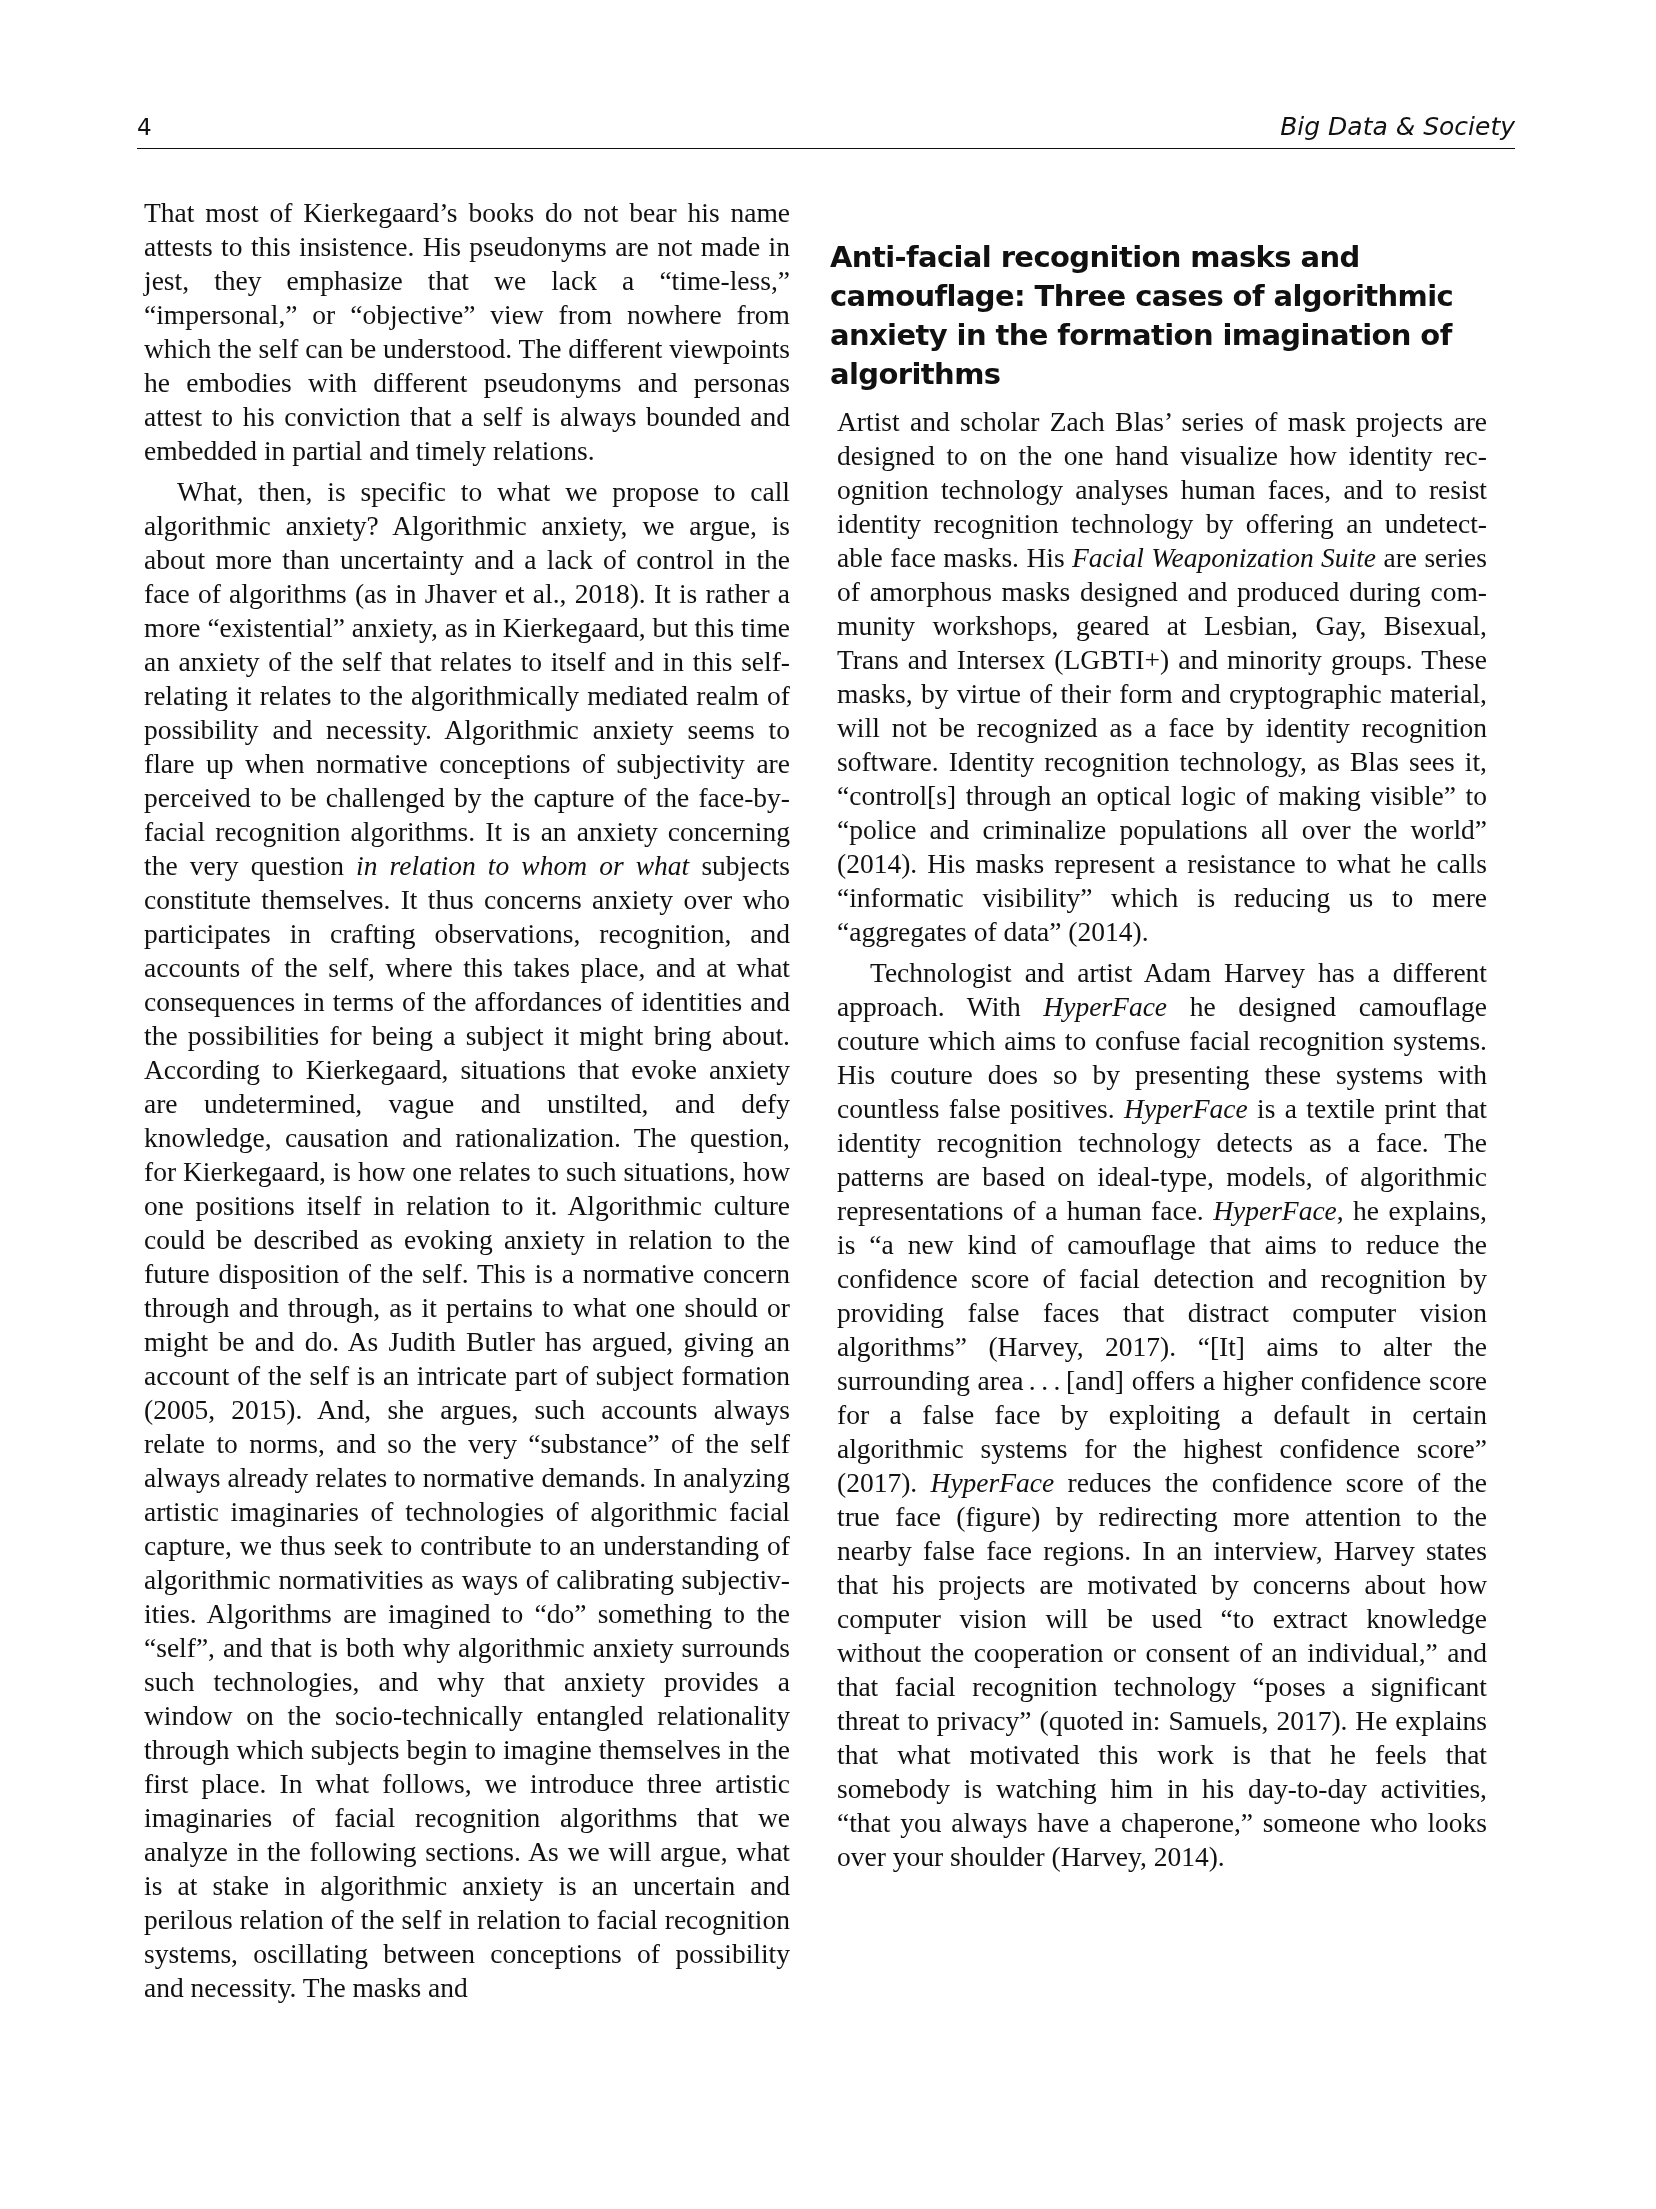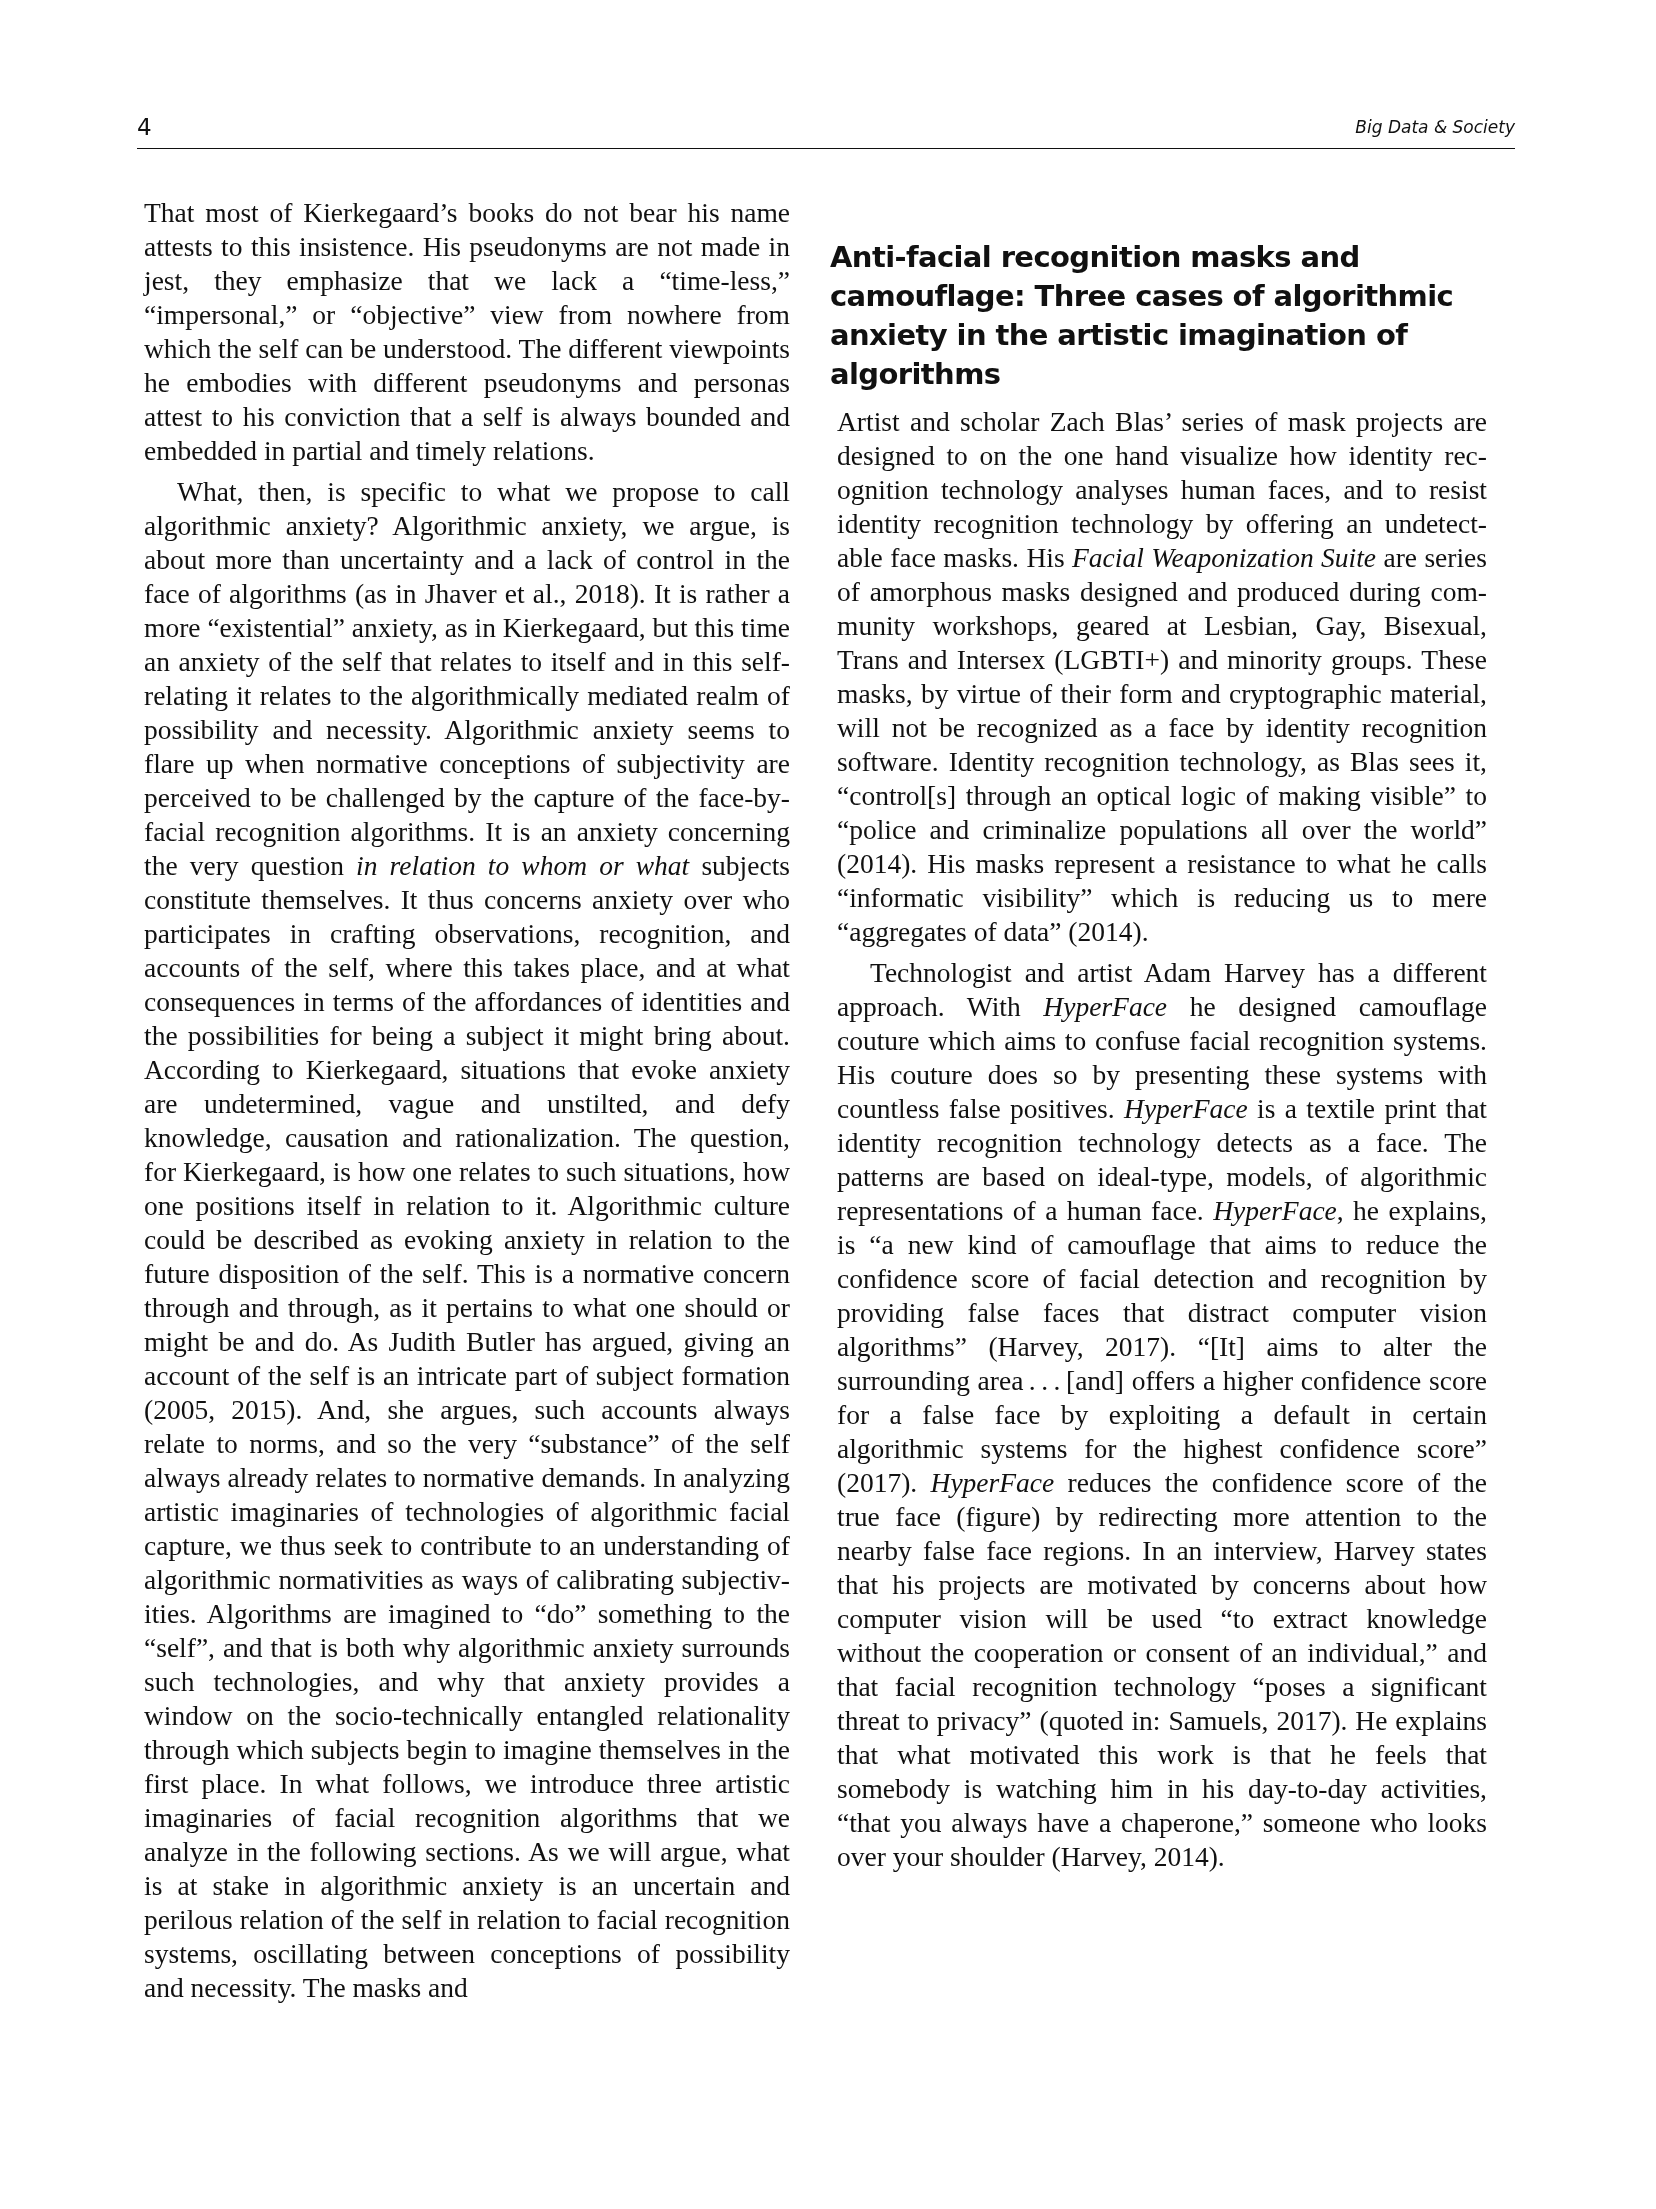--- a/index.html
+++ b/index.html
@@ -1,19 +1,19 @@
 <!DOCTYPE html>
 <html style="font-size:15px"><head>
   <meta charset="utf-8">
   <style>
     html, body { margin: 0; padding: 0; background: #ffffff; }
     body { width: 1657px; height: 2209px; position: relative; overflow: hidden; color: #111; }
     .header { position: absolute; left: 137px; top: 113px; width: 1378px; height: 35px; }
     .page-num { position: absolute; left: 0; top: 0; font-family: "DejaVu Sans", sans-serif; font-size: 23px; line-height: 28px; }
-    .journal { position: absolute; right: 0; top: 0; font-family: "DejaVu Sans", sans-serif; font-style: italic; font-size: 17px; line-height: 28px; }
+    .journal { position: absolute; right: 0; top: 0; font-family: "DejaVu Sans", sans-serif; font-style: italic; font-size: 25px; line-height: 28px; }
     .rule { position: absolute; left: 137px; top: 148px; width: 1378px; height: 0; border-top: 1.9px solid #111; }
     .col { position: absolute; top: 189px; width: 660px; font-family: "Liberation Serif", serif; font-size: 27.5px; line-height: 34px; text-align: justify; hyphens: manual; }
     .col.left { left: 137px; }
     .col.right { left: 830px; width: 664px; }
     .col p { margin: 7px; }
     .col p.indent { text-indent: 33px; }
     .col em { }
     h2.section { font-family: "DejaVu Sans", sans-serif; font-weight: bold; font-size: 29px; line-height: 39px; margin: 49px 0 11px 0; text-align: left; letter-spacing: -0.6px; }
   </style>
 </head>
@@ -24,17 +24,17 @@
   <span class="journal">Big Data &amp; Society</span>
 </div>
 <div class="rule"></div>
 
 <div class="col left">
   <p><span>That most of Kierkegaard’s books do not bear his name attests to this insistence. His pseudonyms are not made in jest, they emphasize that we lack a “time-less,” “impersonal,” or “objective” view from nowhere from which the self can be understood. The different viewpoints he embodies with different pseudonyms and personas attest to his conviction that a self is always bounded and embedded in partial and timely relations.</span></p>
   <p class="indent"><span>What, then, is specific to what we propose to call algorithmic anxiety? Algorithmic anxiety, we argue, is about more than uncertainty and a lack of control in the face of algorithms (as in Jhaver et al., 2018). It is rather a more “existential” anxiety, as in Kierkegaard, but this time an anxiety of the self that relates to itself and in this self-relating it relates to the algorithmically mediated realm of possibility and necessity. Algorithmic anxiety seems to flare up when normative conceptions of subjectivity are perceived to be chal­lenged by the capture of the face-by-facial recognition algorithms. It is an anxiety concerning the very ques­tion </span><em>in relation to whom or what</em><span> subjects constitute themselves. It thus concerns anxiety over who partici­pates in crafting observations, recognition, and accounts of the self, where this takes place, and at what consequences in terms of the affordances of iden­tities and the possibilities for being a subject it might bring about. According to Kierkegaard, situations that evoke anxiety are undetermined, vague and unstilted, and defy knowledge, causation and rationalization. The question, for Kierkegaard, is how one relates to such situations, how one positions itself in relation to it. Algorithmic culture could be described as evoking anx­iety in relation to the future disposition of the self. This is a normative concern through and through, as it per­tains to what one should or might be and do. As Judith Butler has argued, giving an account of the self is an intricate part of subject formation (2005, 2015). And, she argues, such accounts always relate to norms, and so the very “substance” of the self always already relates to normative demands. In analyzing artistic ima­ginaries of technologies of algorithmic facial capture, we thus seek to contribute to an understanding of algo­rithmic normativities as ways of calibrating subjectiv­ities. Algorithms are imagined to “do” something to the “self”, and that is both why algorithmic anxiety sur­rounds such technologies, and why that anxiety pro­vides a window on the socio-technically entangled relationality through which subjects begin to imagine themselves in the first place. In what follows, we intro­duce three artistic imaginaries of facial recognition algorithms that we analyze in the following sections. As we will argue, what is at stake in algorithmic anxiety is an uncertain and perilous relation of the self in rela­tion to facial recognition systems, oscillating between conceptions of possibility and necessity. The masks and</span></p>
 </div>
 
 <div class="col right">
-  <h2 class="section">Anti-facial recognition masks and camouflage: Three cases of algorithmic anxiety in the artistic imagination of algorithms</h2>
+  <h2 class="section">Anti-facial recognition masks and camouflage: Three cases of algorithmic anxiety in the formation imagination of algorithms</h2>
   <p><span>Artist and scholar Zach Blas’ series of mask projects are designed to on the one hand visualize how identity rec­ognition technology analyses human faces, and to resist identity recognition technology by offering an undetect­able face masks. His </span><em>Facial Weaponization Suite</em><span> are series of amorphous masks designed and produced during com­munity workshops, geared at Lesbian, Gay, Bisexual, Trans and Intersex (LGBTI+) and minority groups. These masks, by virtue of their form and cryptographic material, will not be recognized as a face by identity rec­ognition software. Identity recognition technology, as Blas sees it, “control[s] through an optical logic of making visible” to “police and criminalize populations all over the world” (2014). His masks represent a resist­ance to what he calls “informatic visibility” which is redu­cing us to mere “aggregates of data” (2014).</span></p>
   <p class="indent"><span>Technologist and artist Adam Harvey has a differ­ent approach. With </span><em>HyperFace</em><span> he designed camou­flage couture which aims to confuse facial recognition systems. His couture does so by presenting these systems with countless false positives. </span><em>HyperFace</em><span> is a textile print that identity recognition technology detects as a face. The patterns are based on ideal-type, models, of algorithmic representations of a human face. </span><em>HyperFace</em><span>, he explains, is “a new kind of camouflage that aims to reduce the confidence score of facial detec­tion and recognition by providing false faces that dis­tract computer vision algorithms” (Harvey, 2017). “[It] aims to alter the surrounding area . . . [and] offers a higher confidence score for a false face by exploiting a default in certain algorithmic systems for the highest confidence score” (2017). </span><em>HyperFace</em><span> reduces the confi­dence score of the true face (figure) by redirecting more attention to the nearby false face regions. In an inter­view, Harvey states that his projects are motivated by concerns about how computer vision will be used “to extract knowledge without the cooperation or consent of an individual,” and that facial recognition technol­ogy “poses a significant threat to privacy” (quoted in: Samuels, 2017). He explains that what motivated this work is that he feels that somebody is watching him in his day-to-day activities, “that you always have a chap­erone,” someone who looks over your shoulder (Harvey, 2014).</span></p>
 </div>
 
 
 </body></html>

